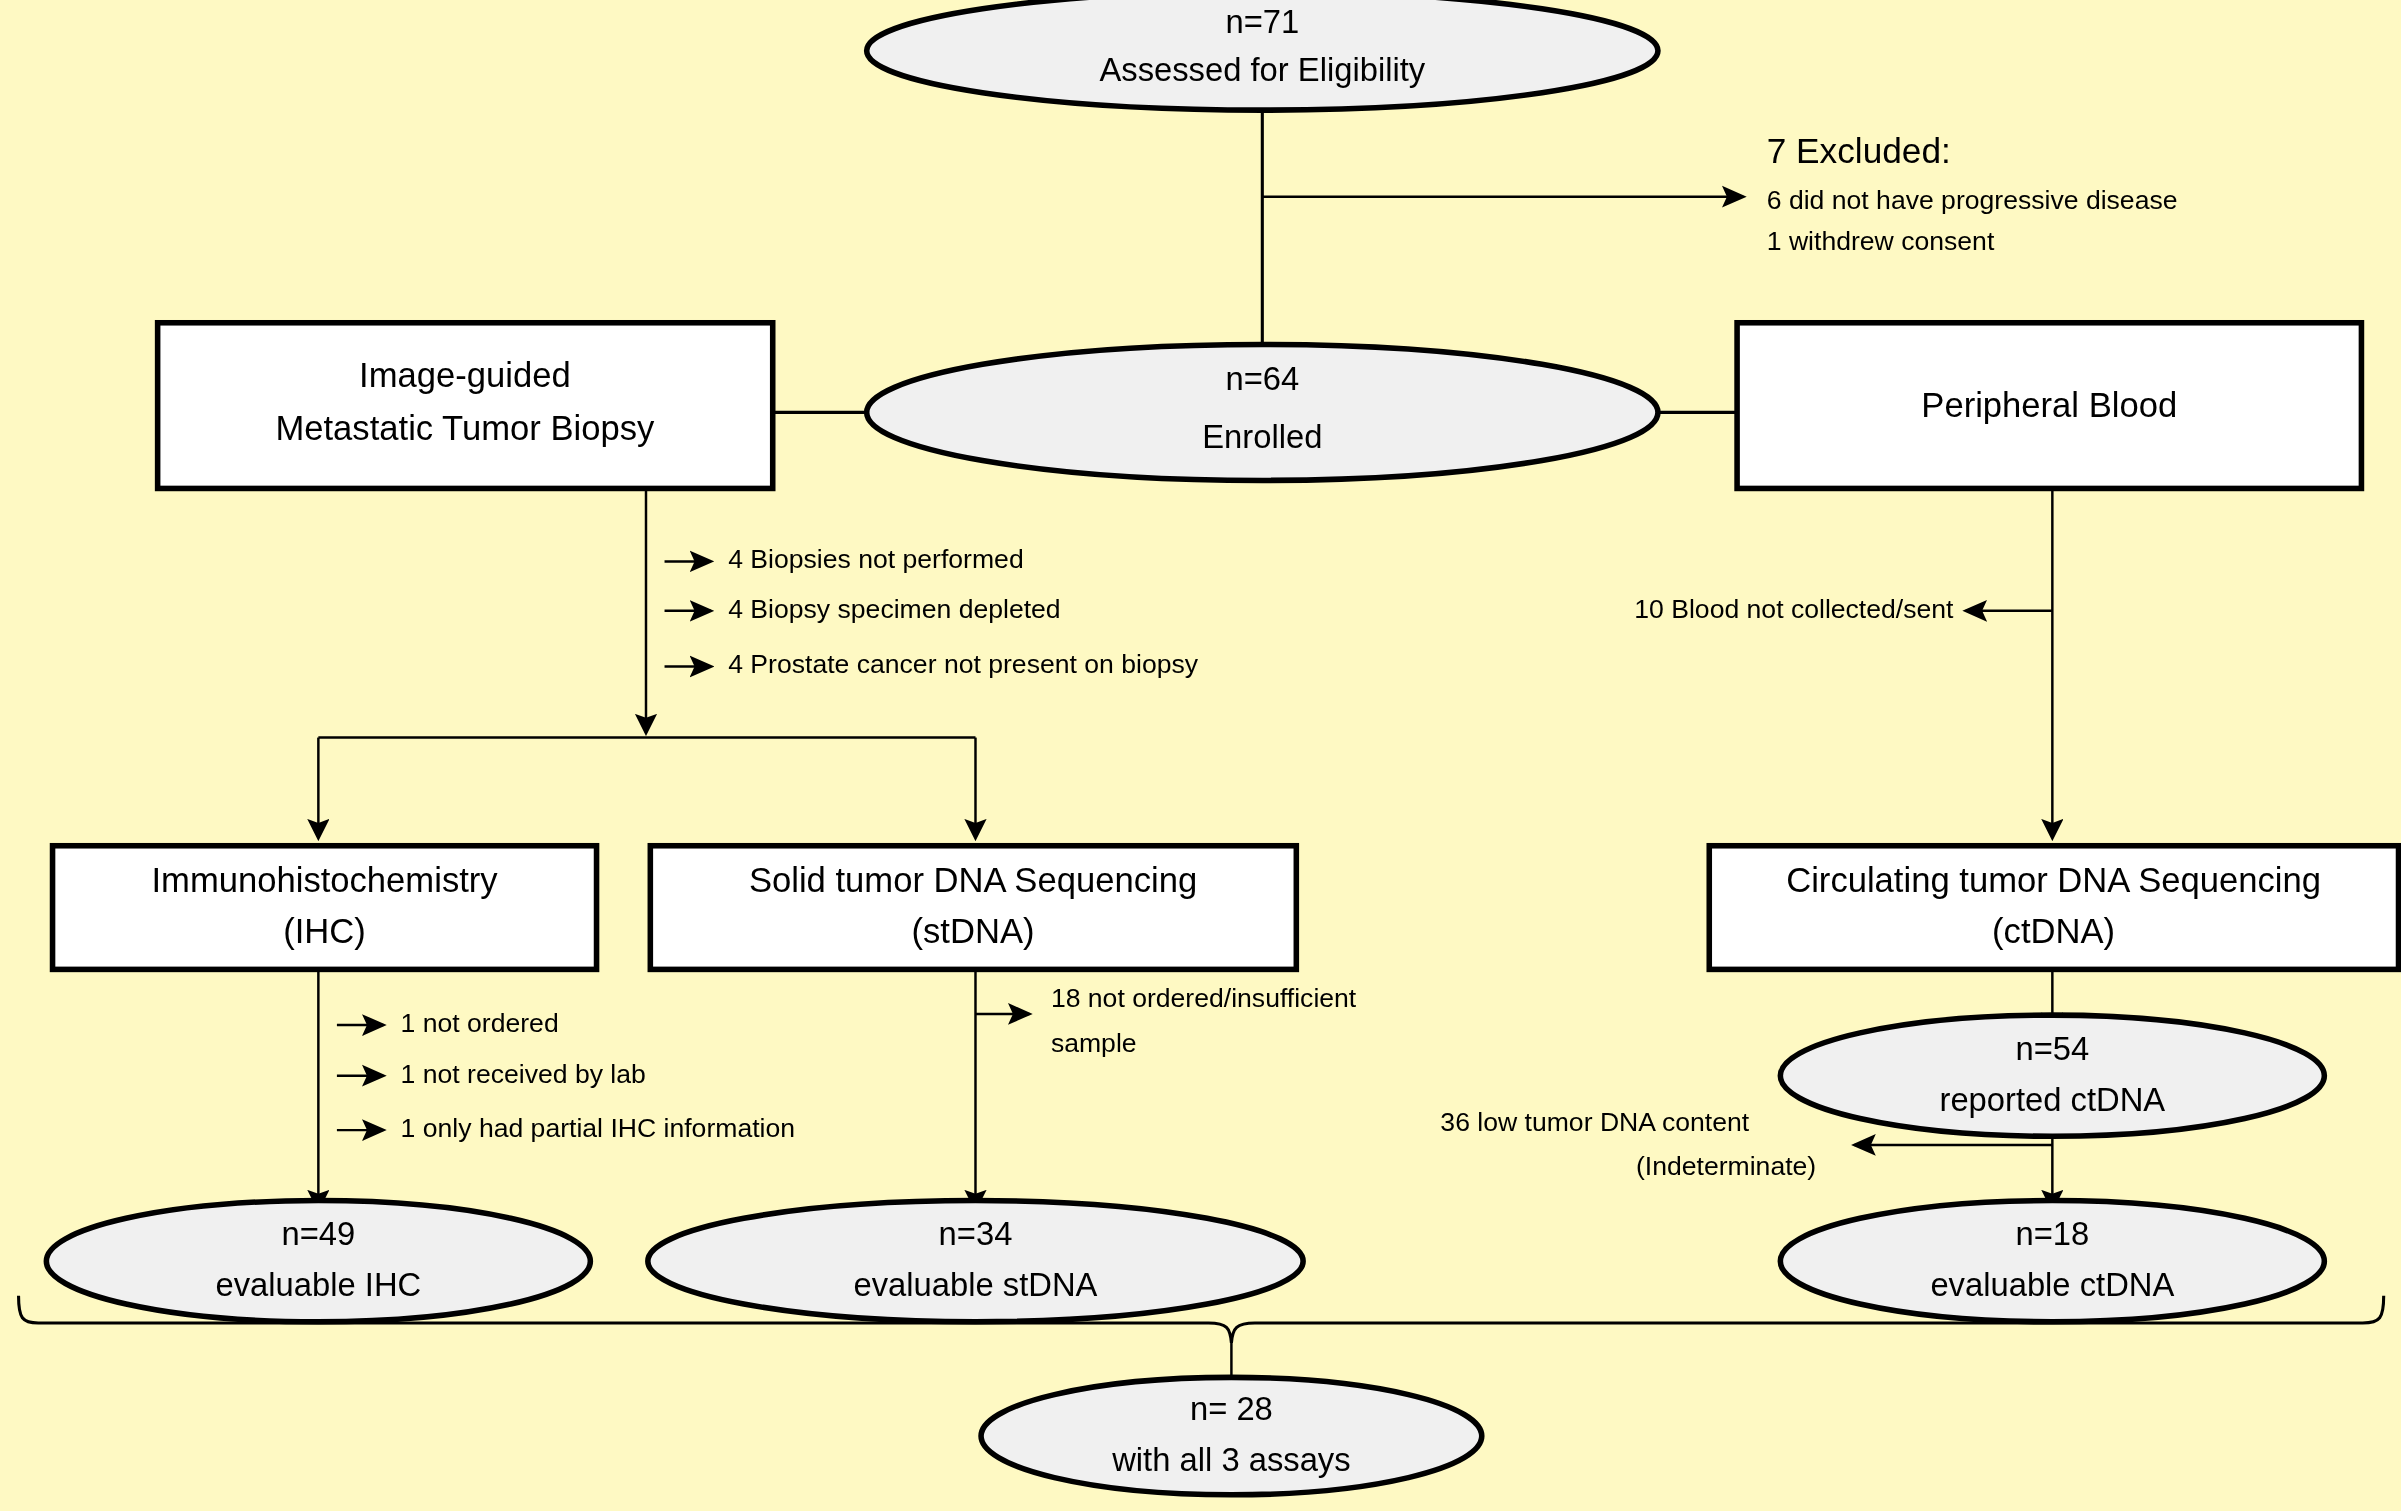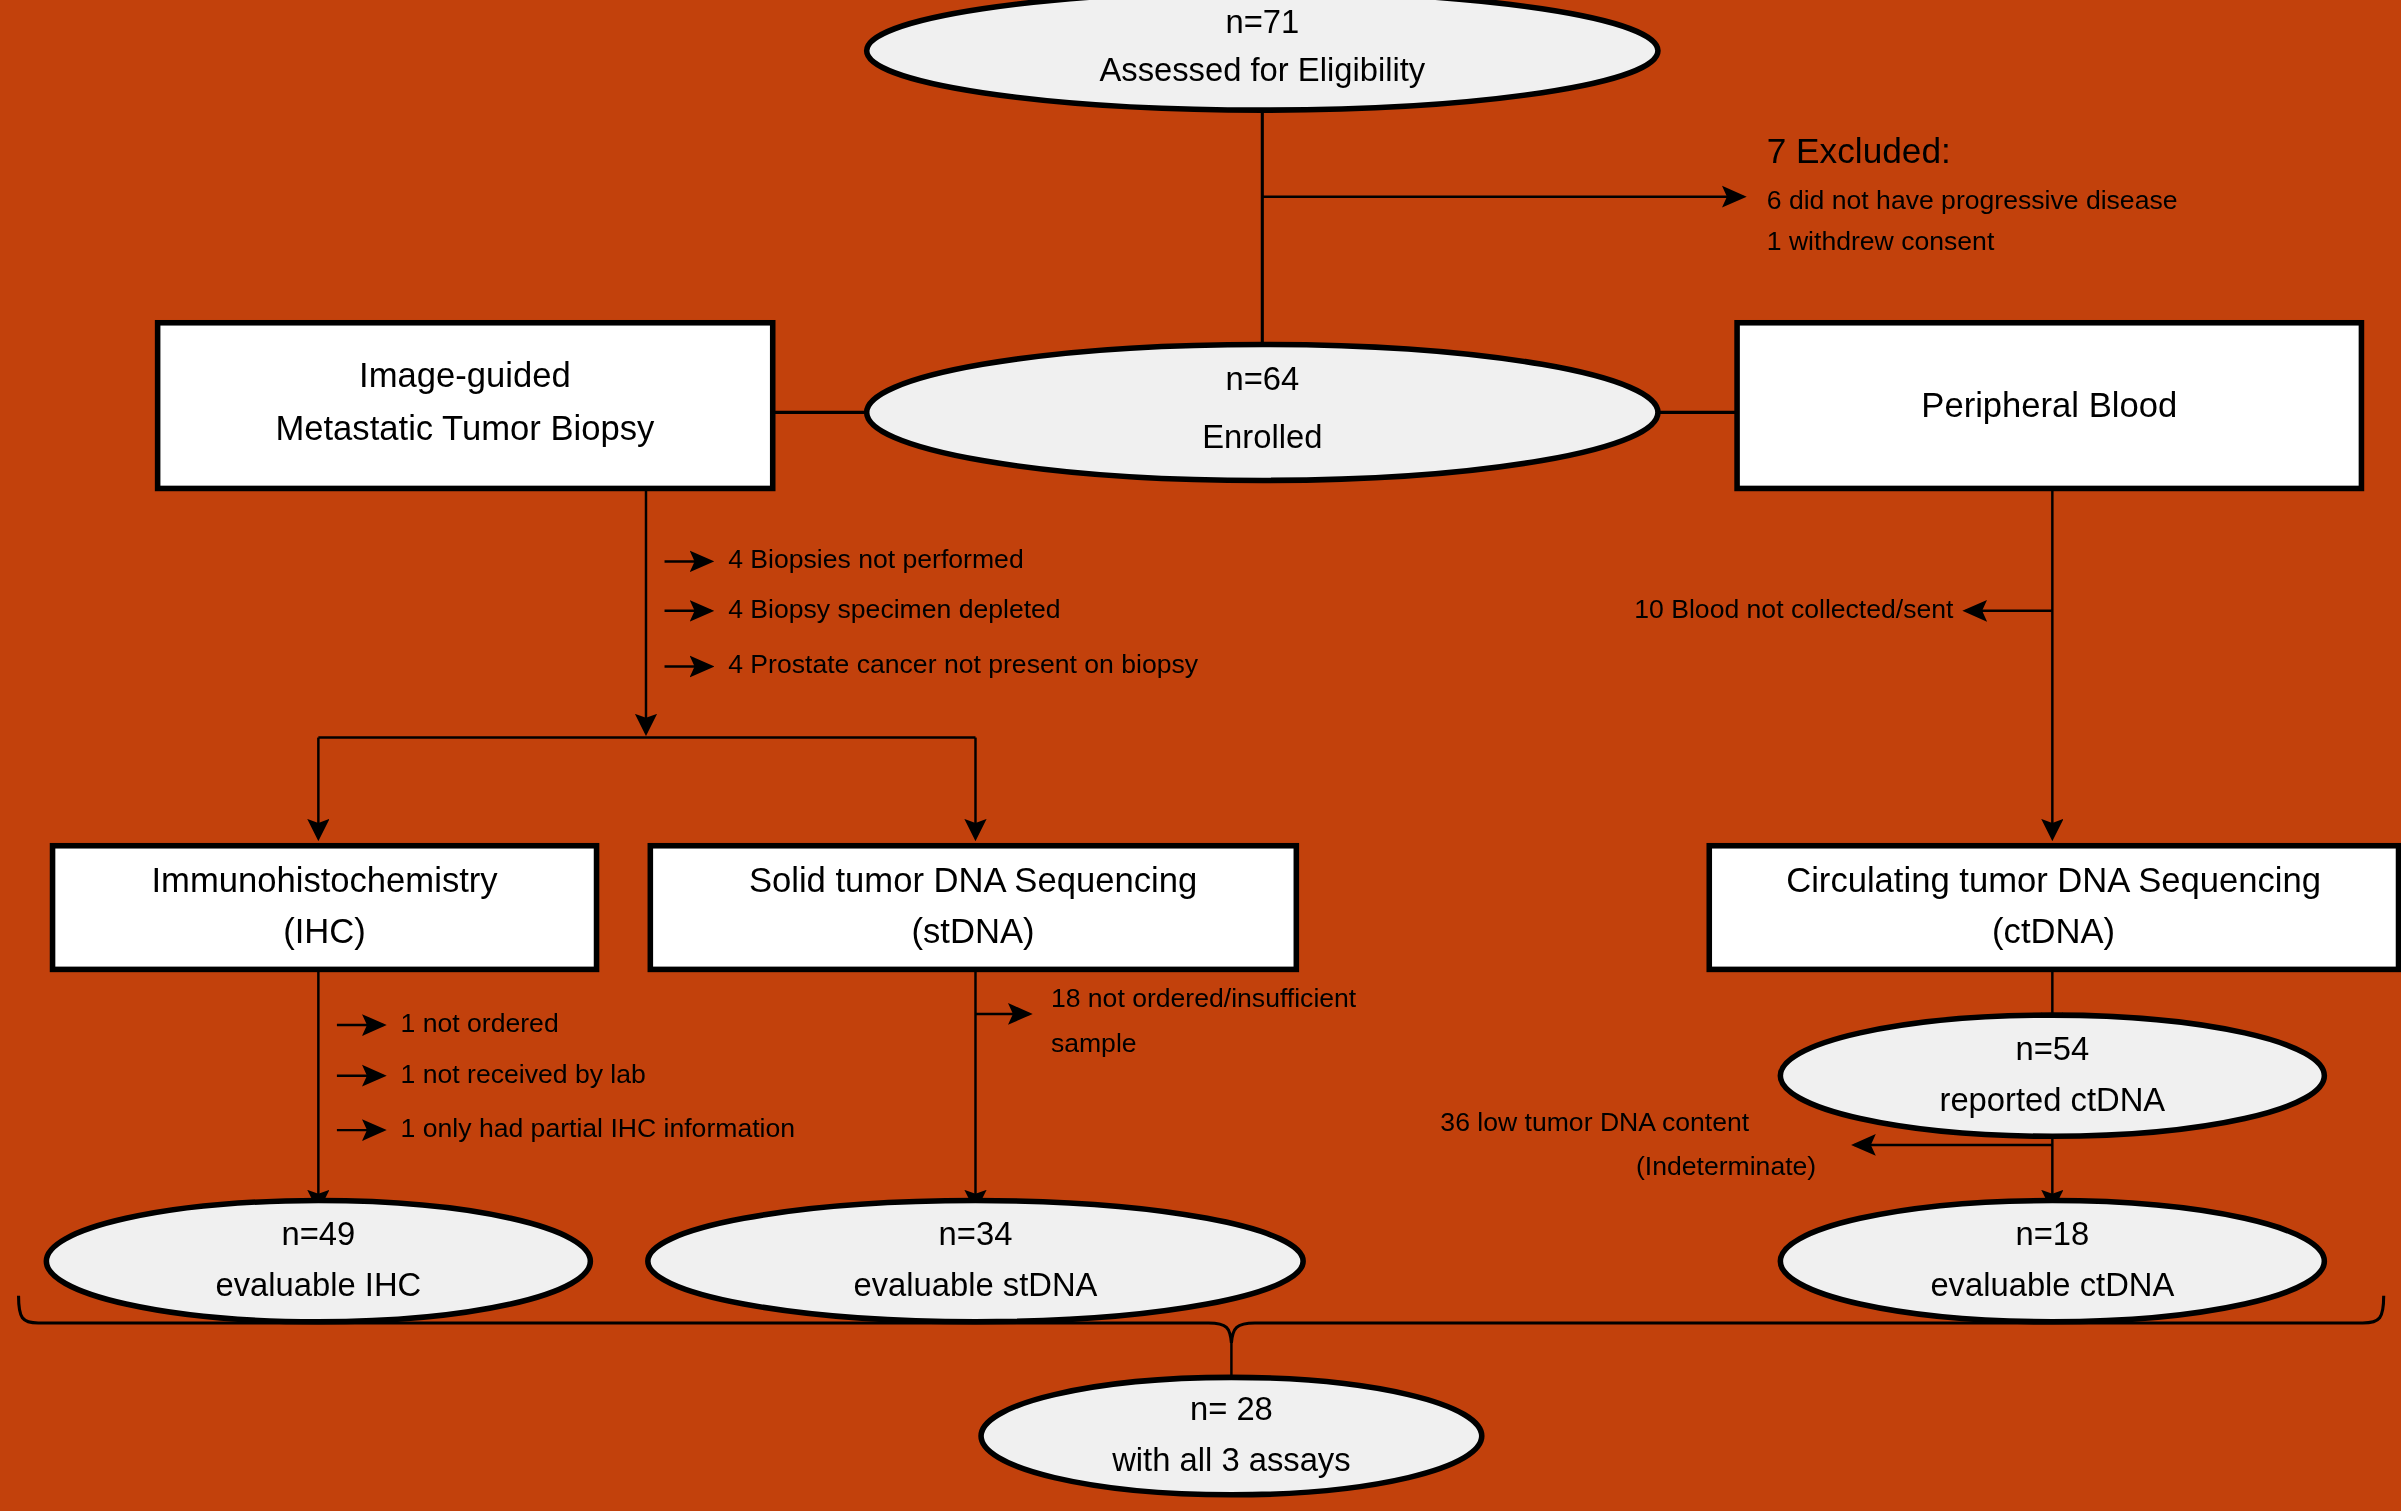--- a/index.html
+++ b/index.html
@@ -4,21 +4,21 @@
 <style>
   html, body {
     margin: 0;
     padding: 0;
     background: #ffffff;
   }
   #stage {
     position: relative;
     width: 2401px;
     height: 1511px;
-    background: #c2410c;
+    background: #fef9c3;
     font-family: "Liberation Sans", sans-serif;
     overflow: hidden;
   }
   svg.flow {
     position: absolute;
     top: 0;
     left: 0;
     width: 2401px;
     height: 1511px;
   }

